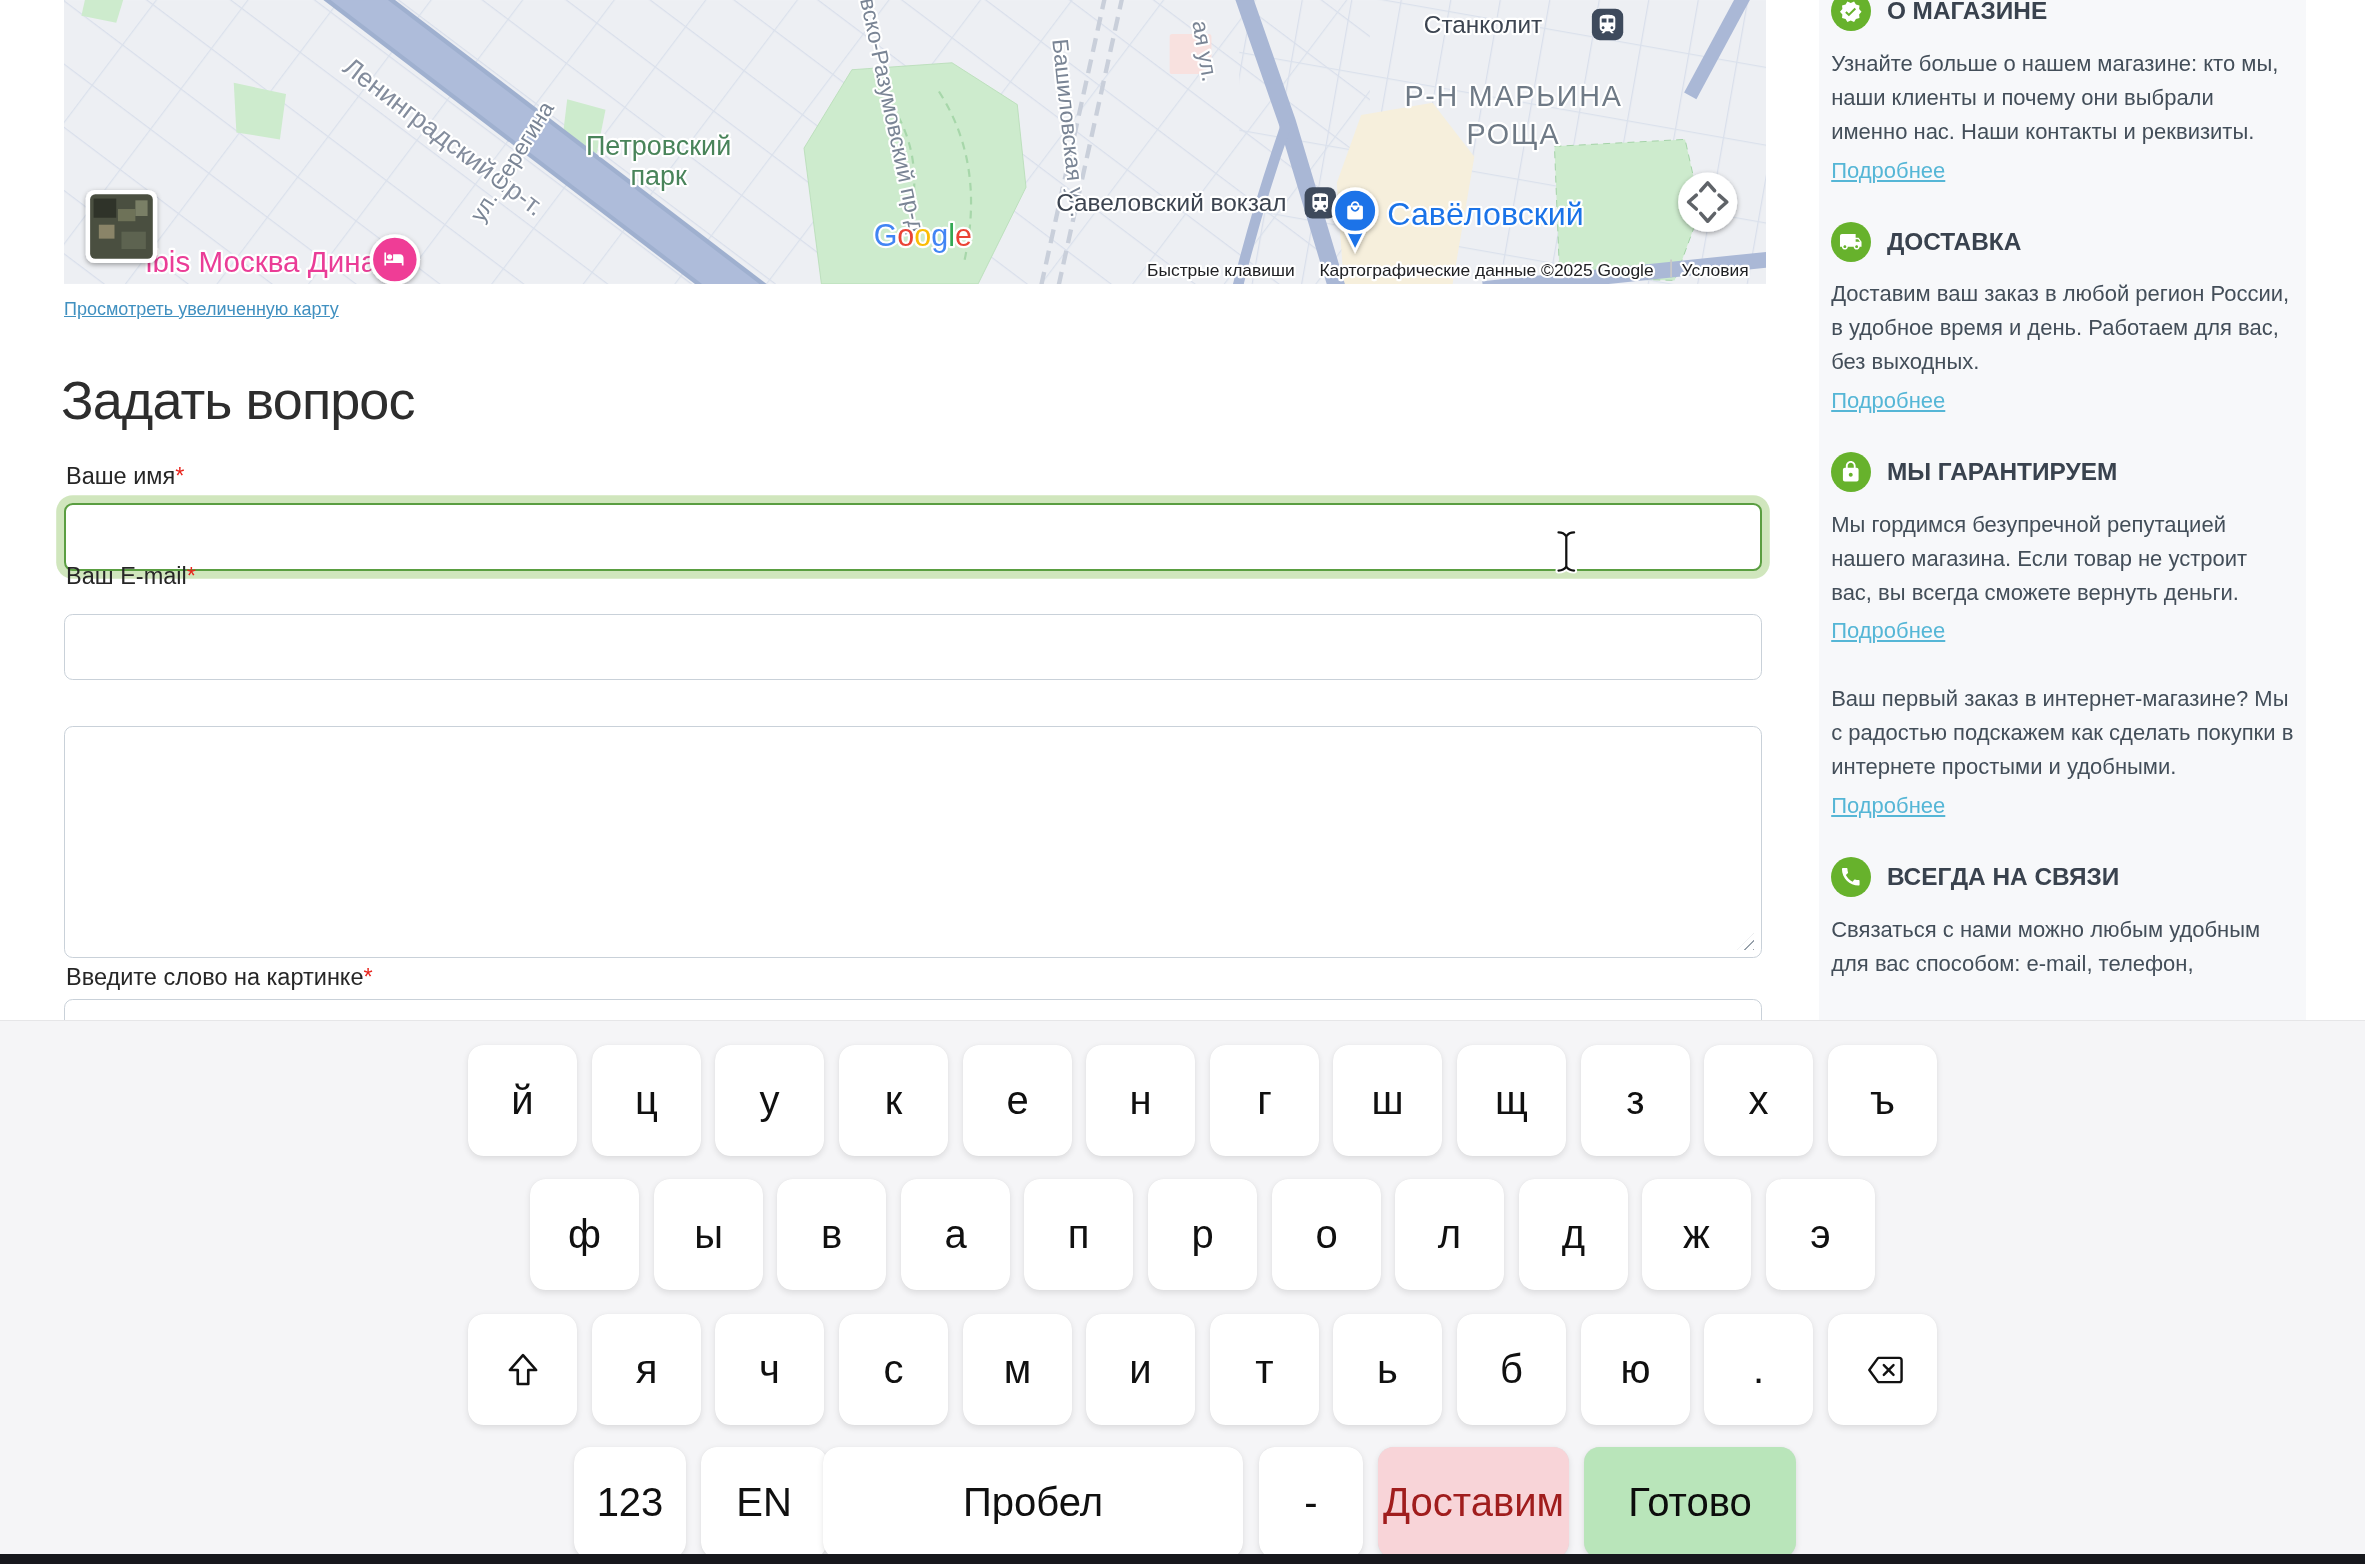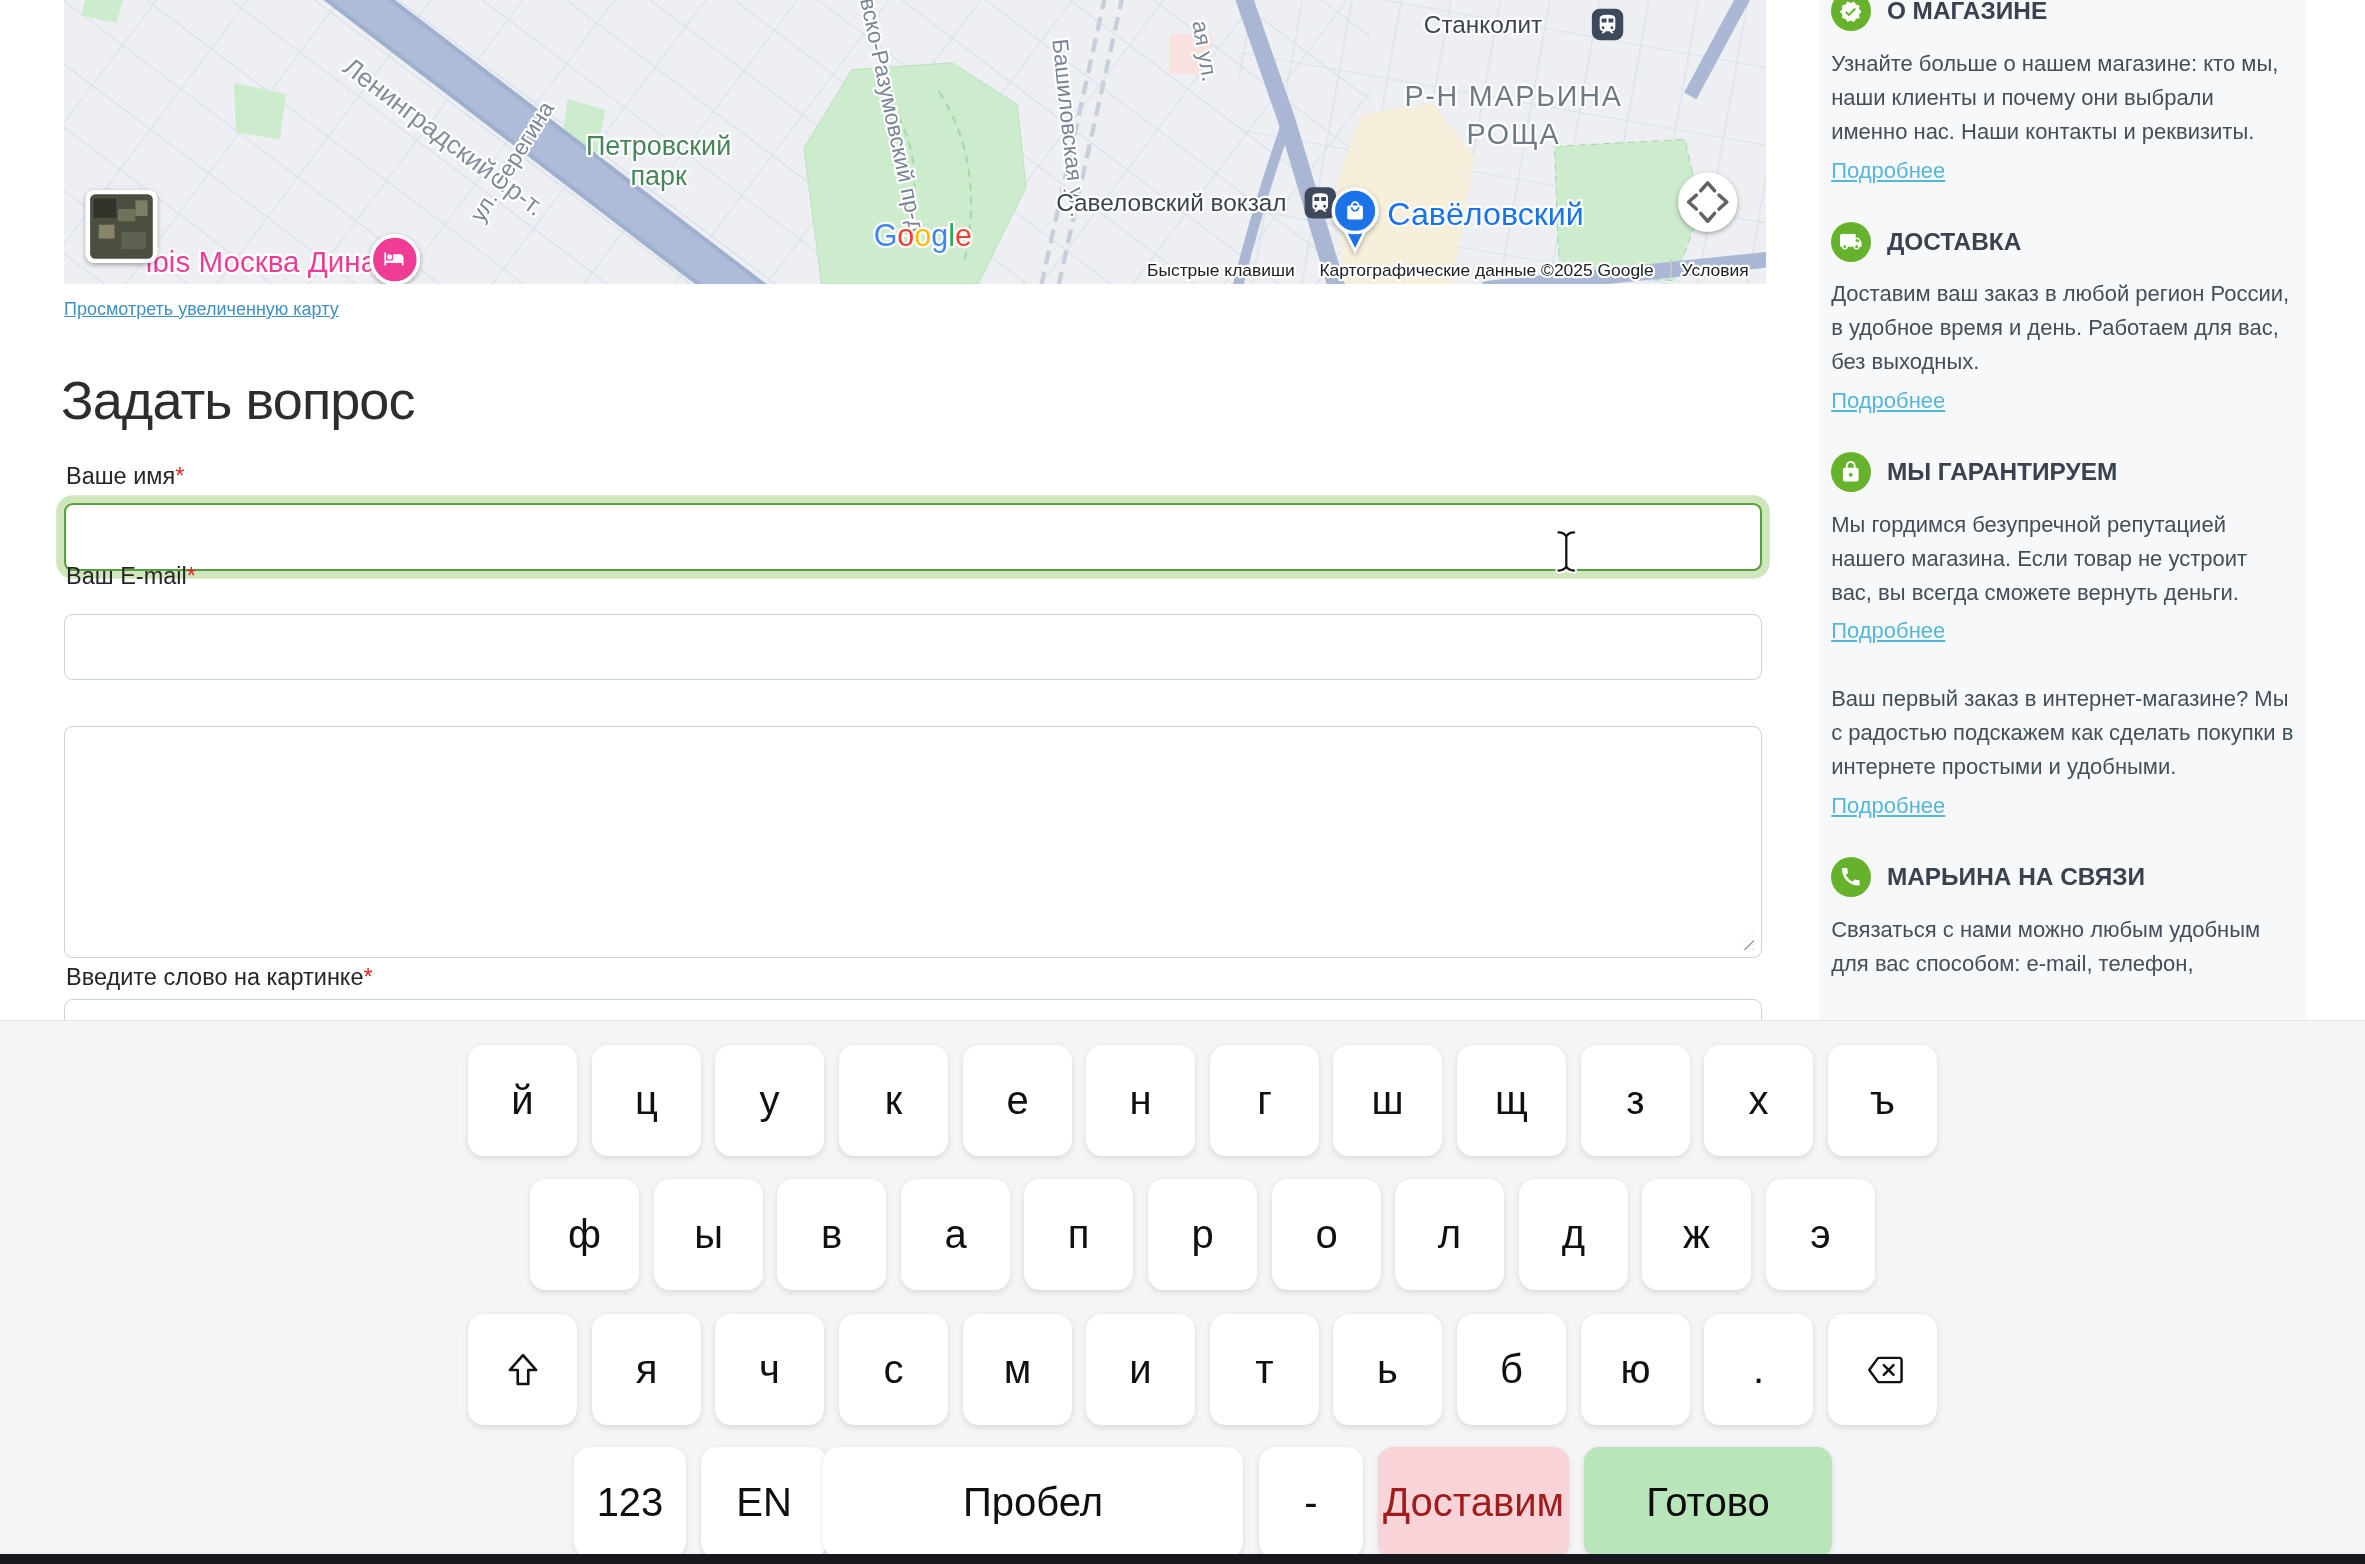--- a/index.html
+++ b/index.html
@@ -212,21 +212,21 @@
           <h3>МЫ ГАРАНТИРУЕМ</h3>
         </div><p>Мы гордимся безупречной репутацией нашего магазина. Если товар не устроит вас, вы всегда сможете вернуть деньги.</p><a class="more">Подробнее</a></div>
       <div class="sec"><p>Ваш первый заказ в интернет-магазине? Мы с радостью подскажем как сделать покупки в интернете простыми и удобными.</p><a class="more">Подробнее</a></div>
       <div class="sec">
         <div class="sec-head">
           <span class="sic">
             <svg viewBox="0 0 24 24">
               <path d="M20.01 15.38c-1.23 0-2.42-.2-3.53-.56a.977.977 0 0 0-1.01.24l-1.57 1.97c-2.83-1.35-5.48-3.9-6.89-6.83l1.95-1.66c.27-.28.35-.67.24-1.02-.37-1.11-.56-2.3-.56-3.53 0-.54-.45-.99-.99-.99H4.19C3.65 3 3 3.24 3 3.99 3 13.28 10.73 21 20.01 21c.71 0 .99-.63.99-1.18v-3.45c0-.54-.45-.99-.99-.99z"></path>
             </svg>
           </span>
-          <h3>МАРЬИНА НА СВЯЗИ</h3>
+          <h3>ВСЕГДА НА СВЯЗИ</h3>
         </div>
         <p>Связаться с нами можно любым удобным для вас способом: e-mail, телефон,</p>
       </div>
     </div>
 </div>
 
 <div class="abs" id="keyboard">
     <div class="key" style="left: 468px; top: 23.5px; width: 109px;">й</div>
     <div class="key" style="left: 592px; top: 23.5px; width: 109px;">ц</div>
     <div class="key" style="left: 715px; top: 23.5px; width: 109px;">у</div>
@@ -269,21 +269,21 @@
       <svg viewBox="0 0 26 24" style="fill:none;stroke:#111;stroke-width:1.5;stroke-linejoin:round;stroke-linecap:round">
         <path d="M23 4.5H10L4.5 12 10 19.5h13a1.5 1.5 0 0 0 1.5-1.5V6A1.5 1.5 0 0 0 23 4.5z"></path>
         <path d="M13.5 9l6 6M19.5 9l-6 6"></path>
       </svg>
     </div>
     <div class="key" style="left: 574px; top: 426px; width: 112px;">123</div>
     <div class="key" style="left: 701px; top: 426px; width: 126px;">EN</div>
     <div class="key" style="left: 823px; top: 426px; width: 420px;">Пробел</div>
     <div class="key" style="left: 1259px; top: 426px; width: 104px;">-</div>
     <div class="key danger" style="left: 1378px; top: 426px; width: 191px;">Доставим</div>
-    <div class="key success" style="left: 1584px; top: 426px; width: 248px;">Готово</div>
+    <div class="key success" style="left: 1584px; top: 426px; width: 212px;">Готово</div>
   </div>
 <div class="abs" id="bottom-bar"></div>
 
 <svg class="abs" id="text-cursor" width="22.6" height="45" viewBox="0 0 26 52">
   <g fill="none" stroke-linecap="round">
     <g stroke="#fff" stroke-width="7">
       <path d="M4 4 c4 0 7 1.5 9 4.5 c2 -3 5 -4.5 9 -4.5 M13 8.5 v35 M4 48 c4 0 7 -1.5 9 -4.5 c2 3 5 4.5 9 4.5"></path>
     </g>
     <g stroke="#111" stroke-width="2.6">
       <path d="M4 4 c4 0 7 1.5 9 4.5 c2 -3 5 -4.5 9 -4.5 M13 8.5 v35 M4 48 c4 0 7 -1.5 9 -4.5 c2 3 5 4.5 9 4.5"></path>

